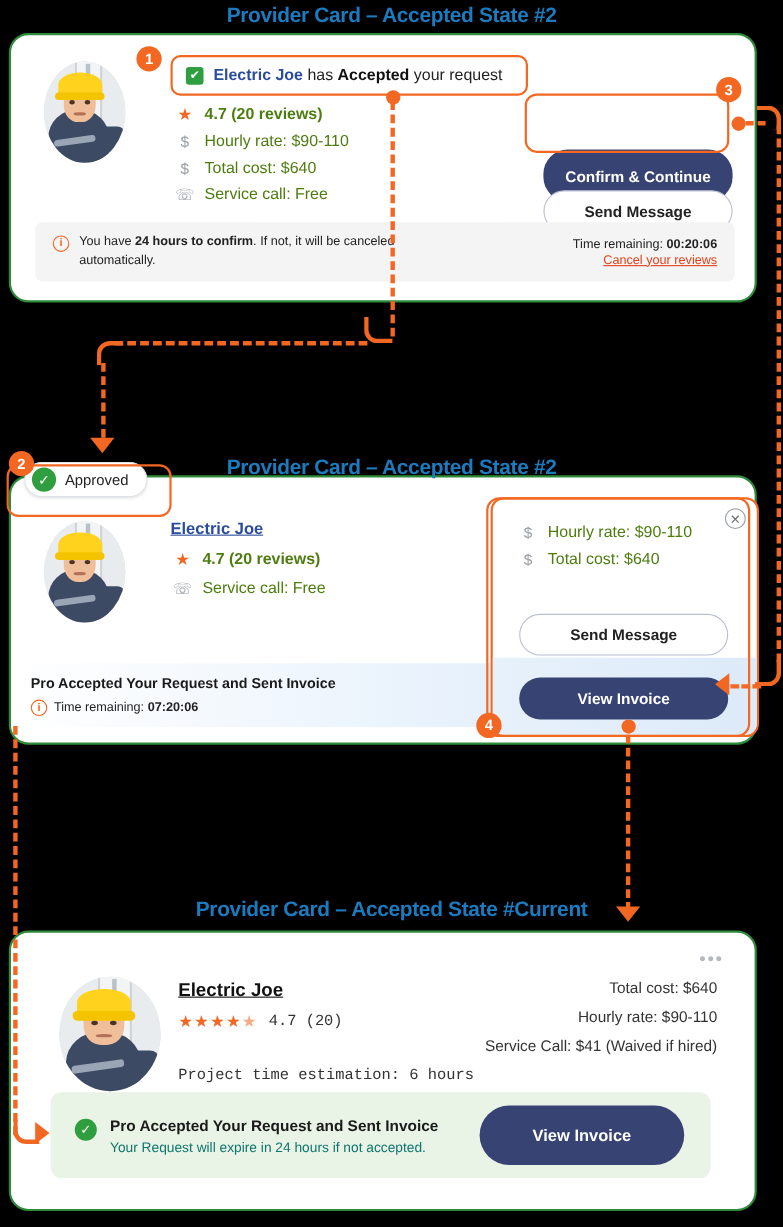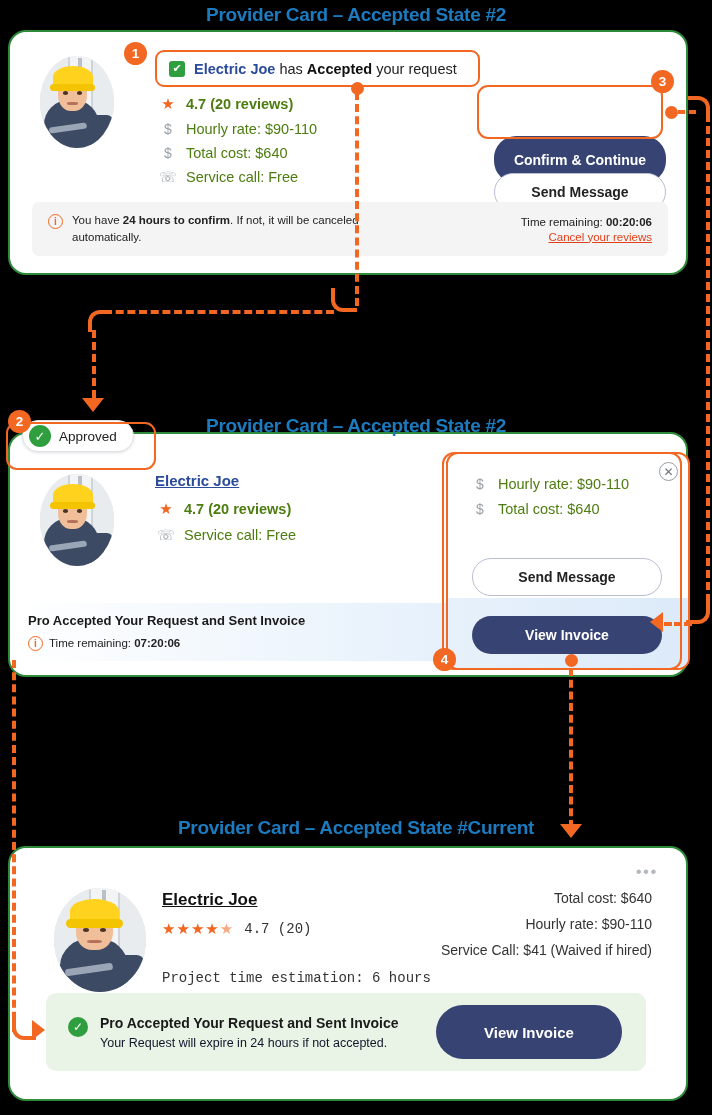--- a/index.html
+++ b/index.html
@@ -218,21 +218,21 @@
   .dots-menu { position:absolute; right:28px; top:14px; color:#b5b9bd; font-size:17px; letter-spacing:1.5px; cursor:pointer;}
   .stars { color:#F26722; font-size:15px; letter-spacing:1px; }
   .c3-left-txt { font-size:14px; color:#333;font-family:Liberation Mono, monospace; }
   .c3-right-txt { font-size:14px; color:#333; text-align:right; }
   .green-bar {
     position:absolute; left:36px; top:145px; width:600px; height:78px;
     background:#e9f3e6; border-radius:10px; display:flex; align-items:center;
     justify-content:space-between; padding: 0 24px 0 22px;
   }
   .gb-title { font-size:14px; font-weight:bold; color:#1a1a1a; }
-  .gb-sub { font-size:12.5px; color:#0f172a; margin-top:5px; }
+  .gb-sub { font-size:12.5px; color:#0f766e; margin-top:5px; }
 </style>
 </head>
 <body>
 
 <div id="root">
 
   <div class="section-title" style="top:4px;">Provider Card – Accepted State #2</div>
 
   <div class="card" id="card1">
 

